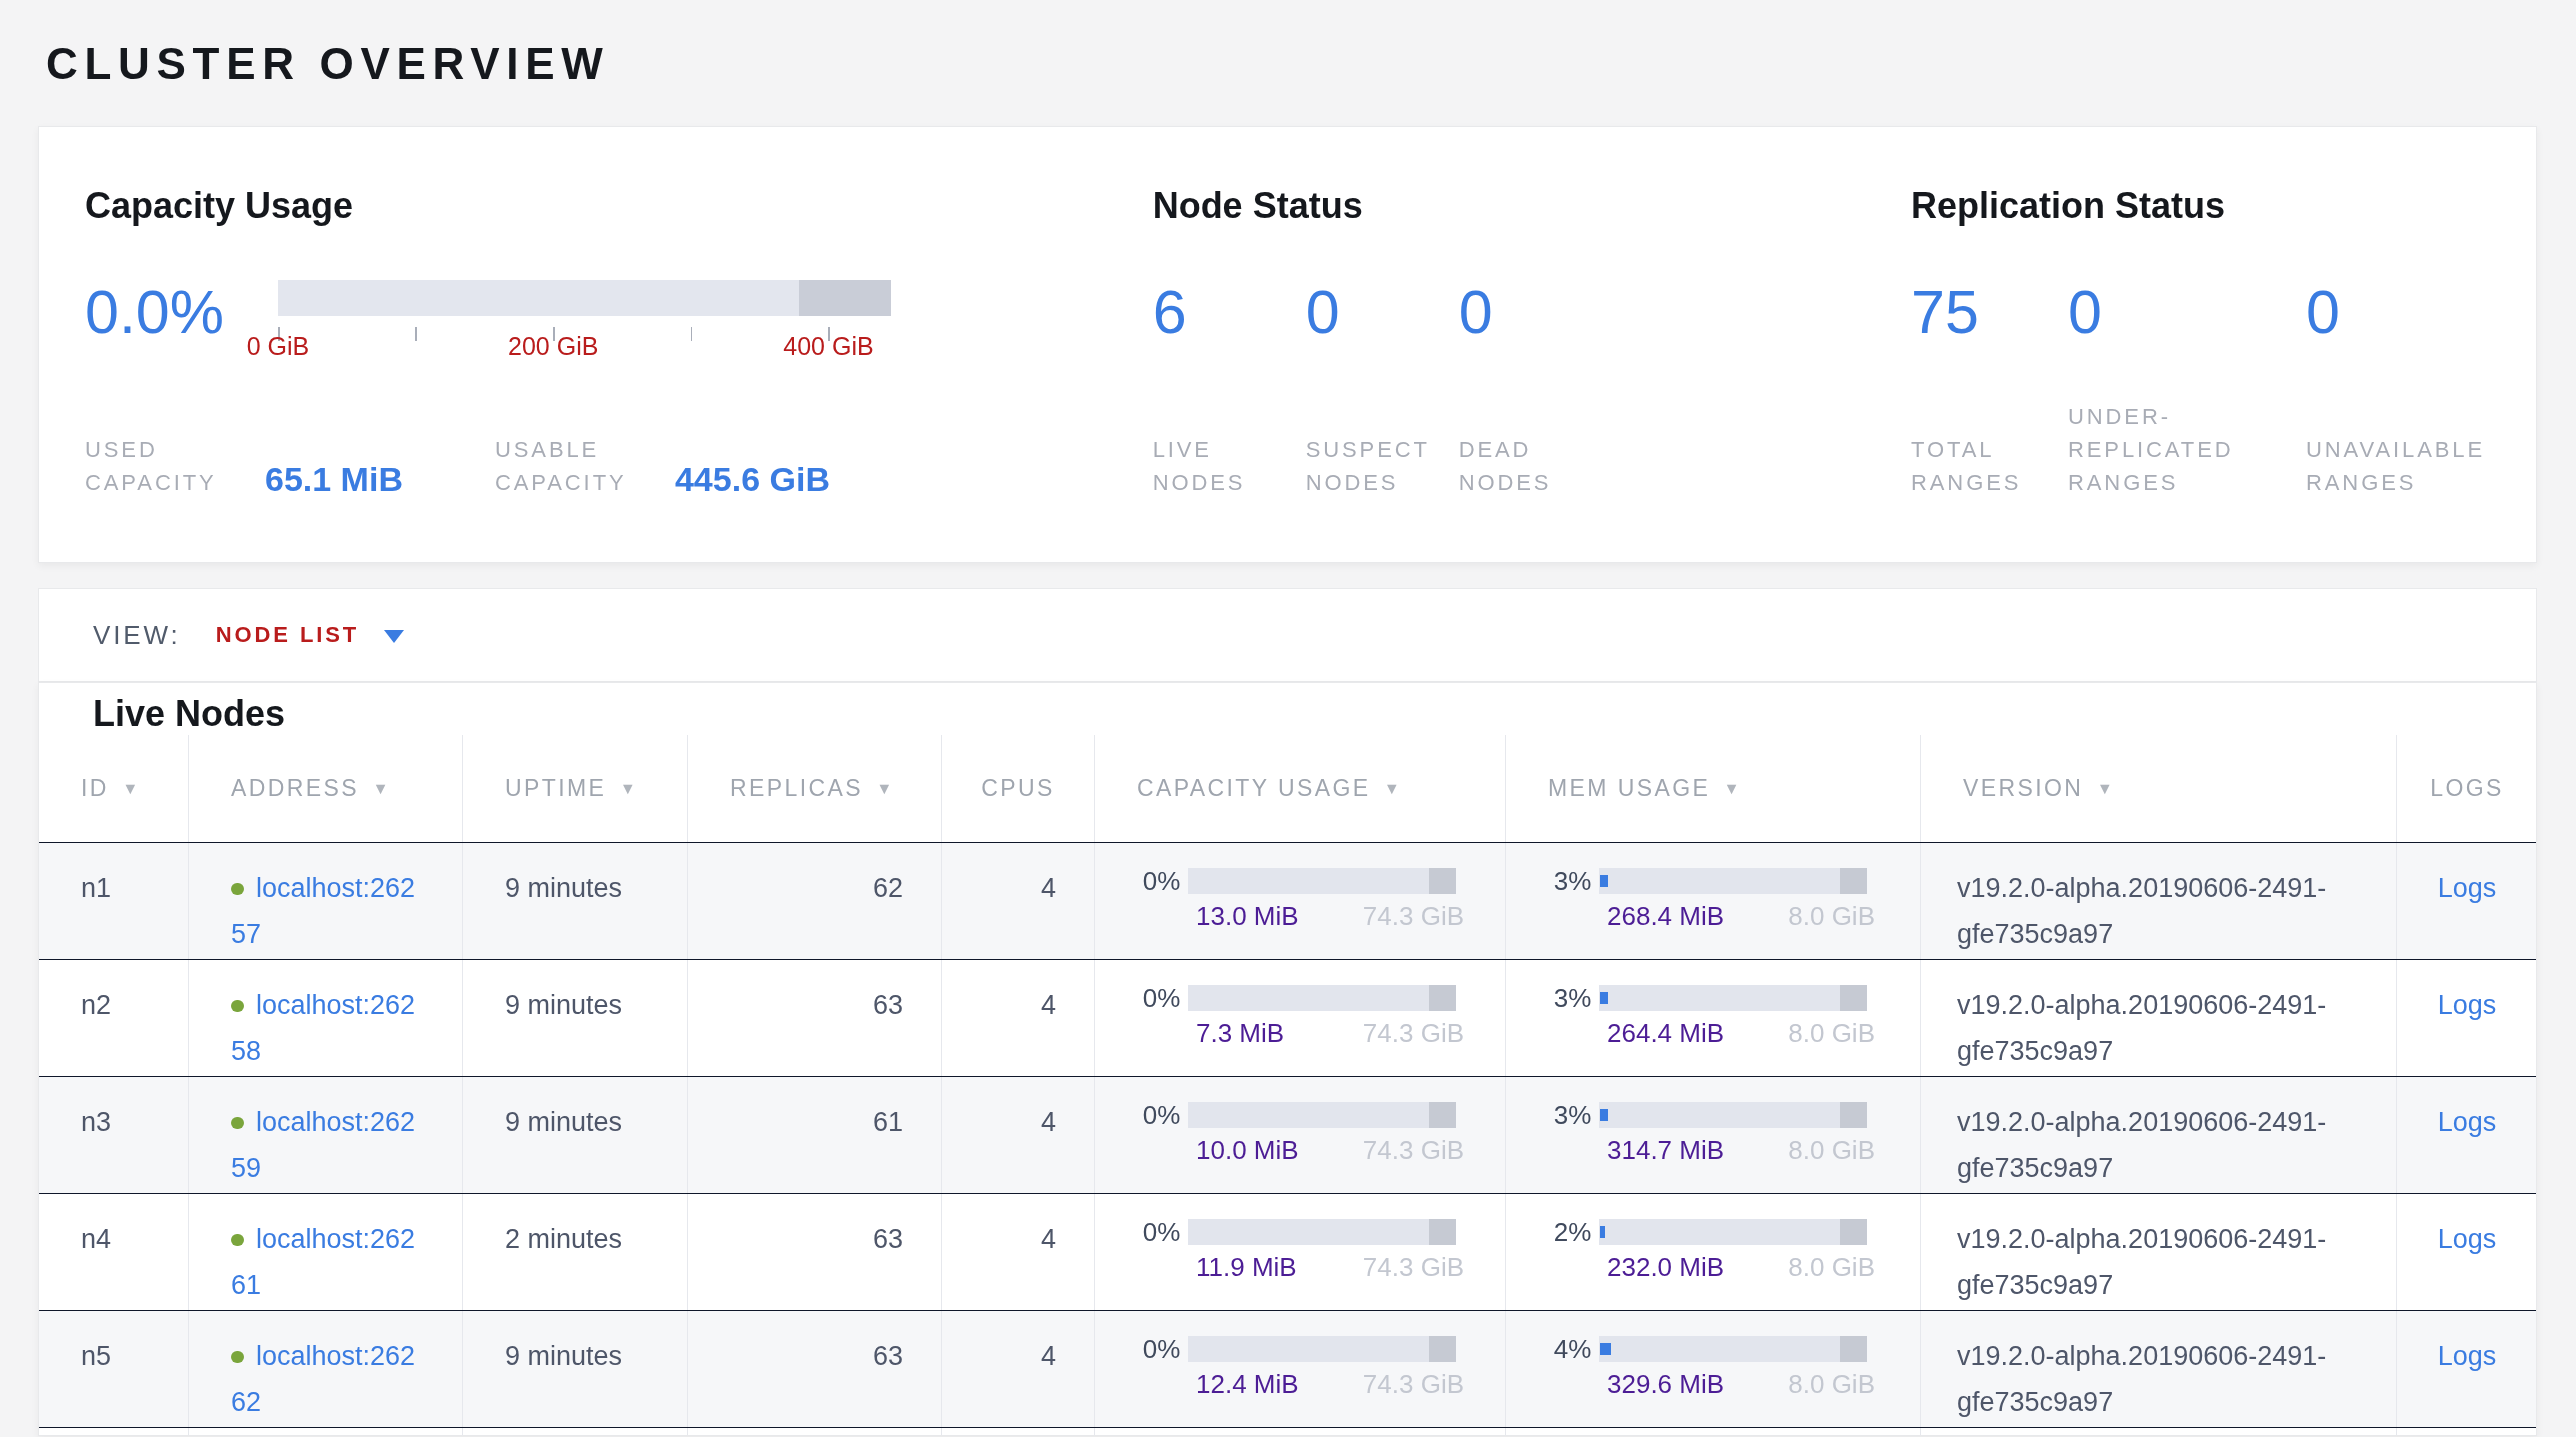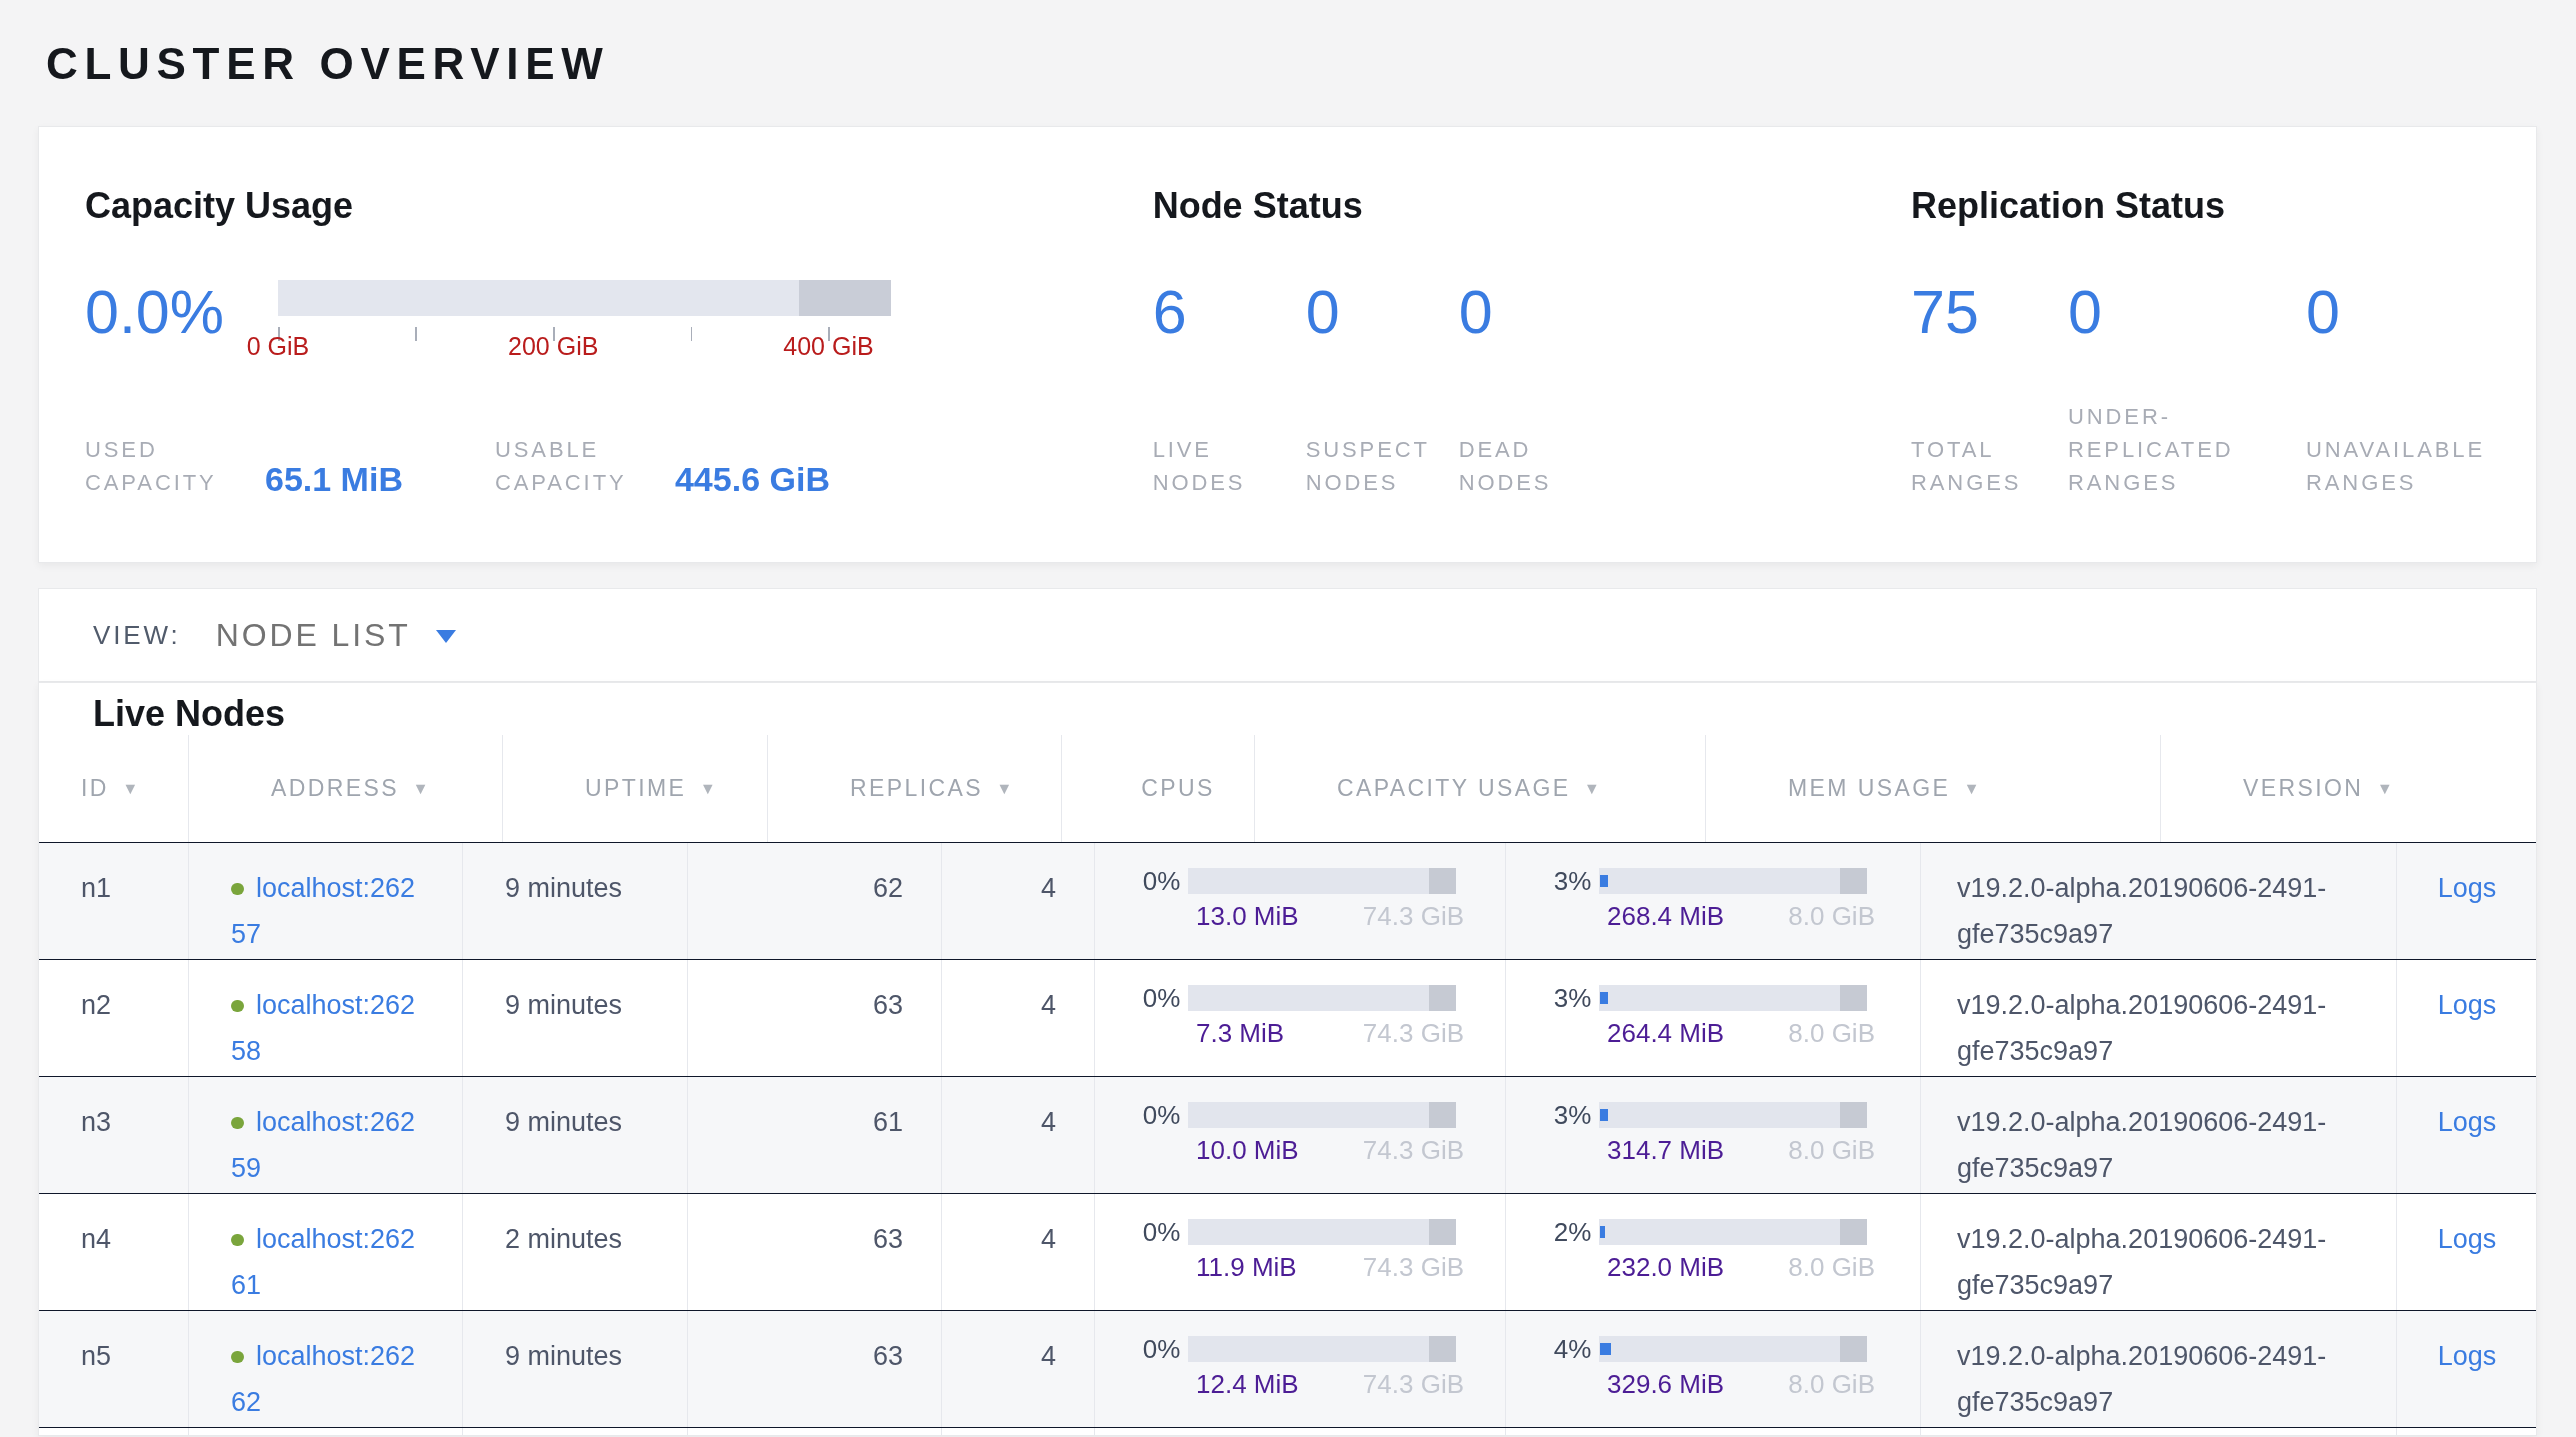--- a/index.html
+++ b/index.html
@@ -61,32 +61,32 @@
   .stat-label { max-width:129px; }
   .sec-replication .stat-label { max-width:203px; }
 
   
   .view-bar {
     position:absolute; left:38px; top:564px; width:2499px; height:94px;
     background:#fff; border:1px solid #e8e9eb; display:flex; align-items:center; padding-left:54px;
   }
   .view-label { font-size:26px; letter-spacing:2.9px; color:#515b6b; font-weight:500; }
   .view-select { display:flex; align-items:center; margin-left:35px; cursor:pointer; background:none; border:none; font-family:inherit; }
-  .view-select-value { font-size:32px; letter-spacing:2.9px; color:#737373; font-weight:400; }
+  .view-select-value { font-size:22px; letter-spacing:2.9px; color:#b91c1c; font-weight:700; }
   .caret-down {
     width:0; height:0; margin-left:25px; margin-top:2.9px;
     border-left:10.5px solid transparent; border-right:10.5px solid transparent; border-top:13.4px solid #3a7ce1;
   }
 
   
   .nodes-panel { left:38px; top:658px; width:2499px; height:754px; overflow:hidden; }
   .nodes-title { font-size:36px; font-weight:700; color:#15181d; padding:9.6px 0 0 54px; }
   .ntable { position:absolute; left:0; top:52px; width:2497px; }
   .thead, .trow { display:flex; width:100%; }
-  .thead { height:107px;gap:40px; }
+  .thead { height:107px; }
   .trow { height:117px; border-top:1px solid #0f172a; background:#fff; }
   .trow.alt { background:#f6f7f9; }
   .trow.partial { height:11.5px; }
   .cell, .hcell { flex:none; border-right:1px solid #e6e8ed; }
   .c0{width:150px} .c1{width:274px} .c2{width:225px} .c3{width:254px} .c4{width:153px}
   .c5{width:411px} .c6{width:415px} .c7{width:476px} .c8{width:140px; border-right:none;}
 
   .hcell { display:flex; align-items:center; padding-left:42px; }
   .hcell.center { justify-content:center; padding-left:0; }
   .hlabel { font-size:23px; letter-spacing:2.4px; color:#9fa5ae; white-space:nowrap; }

